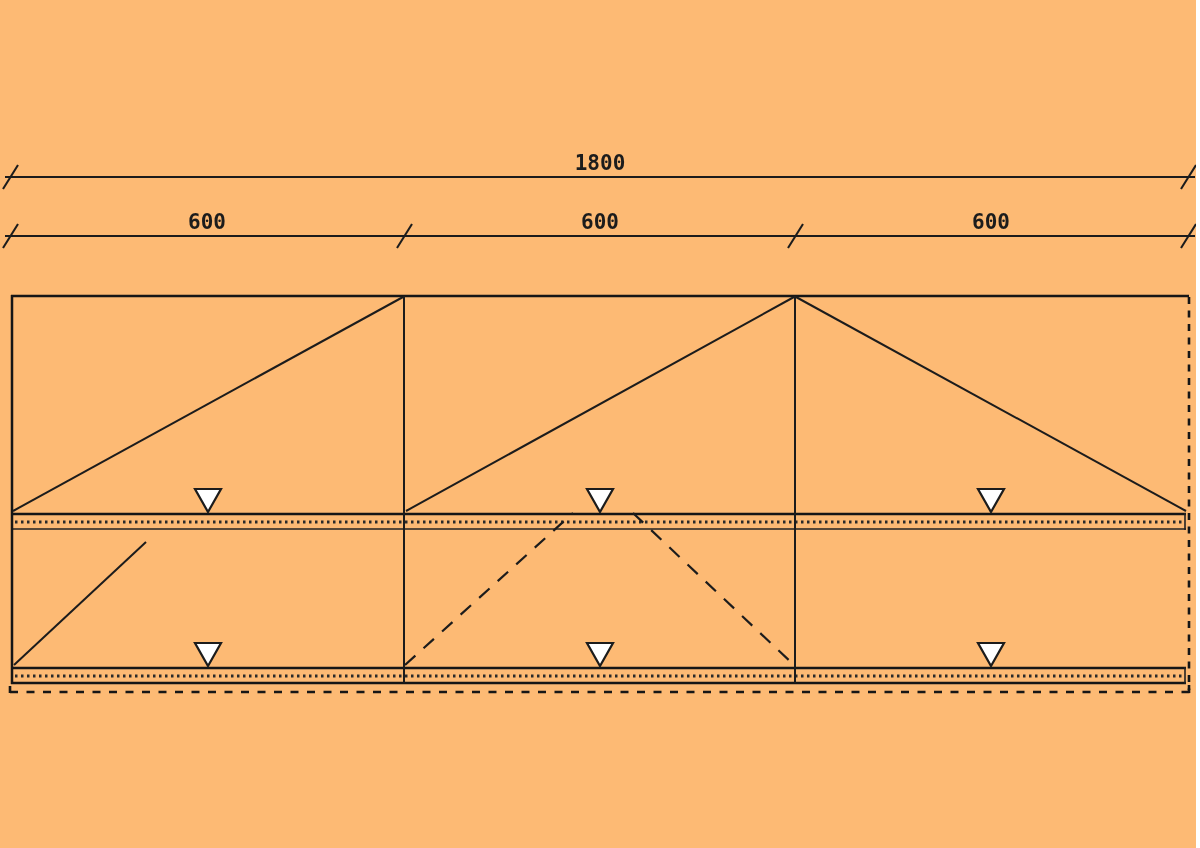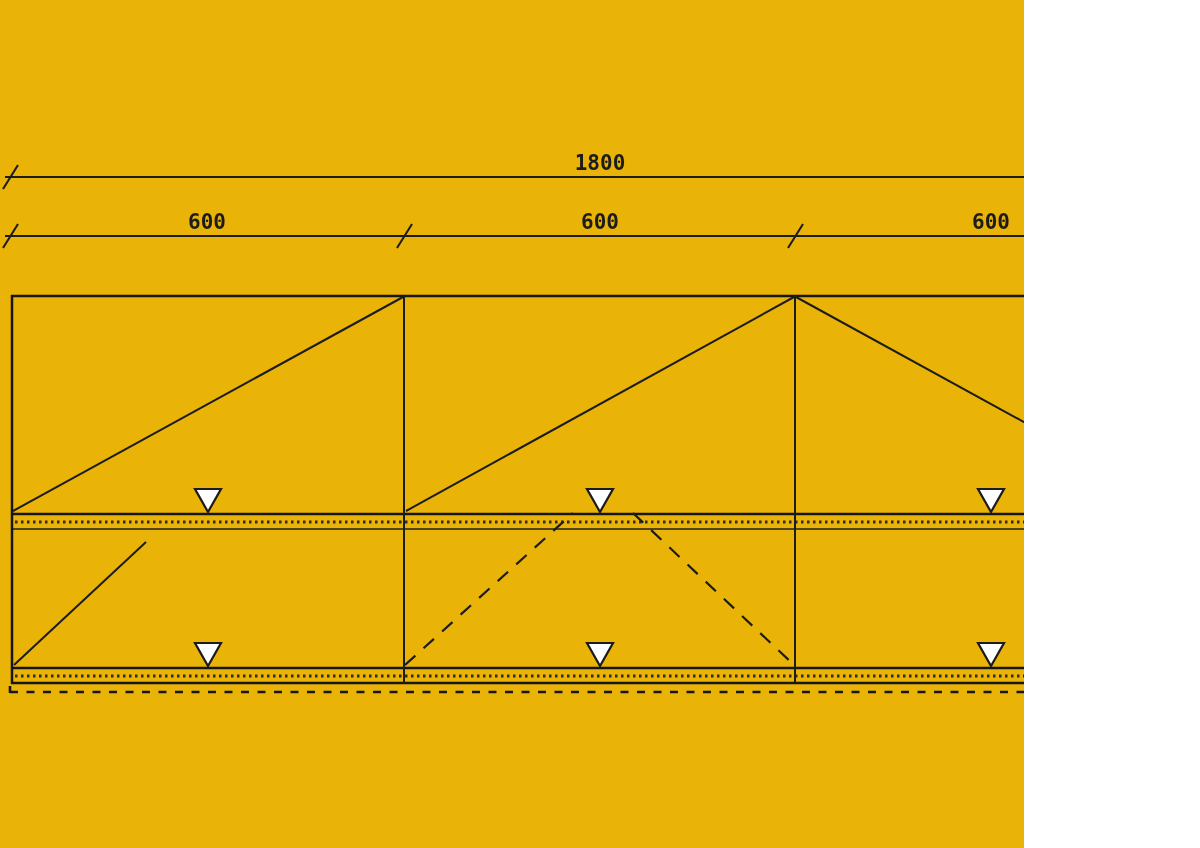--- a/index.html
+++ b/index.html
@@ -3,23 +3,23 @@
 <meta charset="utf-8">
 <style>
   html, body {
     margin: 0;
     padding: 0;
     background: #ffffff;
     font-family: "DejaVu Sans Mono", monospace;
   }
   .canvas {
     position: relative;
-    width: 1024px;
+    width: 1196px;
     height: 848px;
-    background: #eab308;
+    background: #fdba74;
     overflow: hidden;
   }
   svg { display: block; }
   
   .ln   { stroke: #1c1c1c; stroke-width: 2;   fill: none; stroke-linecap: butt; }
   .thk  { stroke: #161616; stroke-width: 2.5; fill: none; stroke-linecap: butt; }
   .thin { stroke: #222222; stroke-width: 1.6; fill: none; stroke-linecap: butt; }
   .dot  { stroke: #2a2a2a; stroke-width: 3;   fill: none; stroke-dasharray: 2.5 3.5; }
   .dash-long { stroke: #1c1c1c; stroke-width: 2.2; fill: none; stroke-dasharray: 14 11; }
   .dash-mid  { stroke: #161616; stroke-width: 2.6; fill: none; stroke-dasharray: 8 8.5; }

